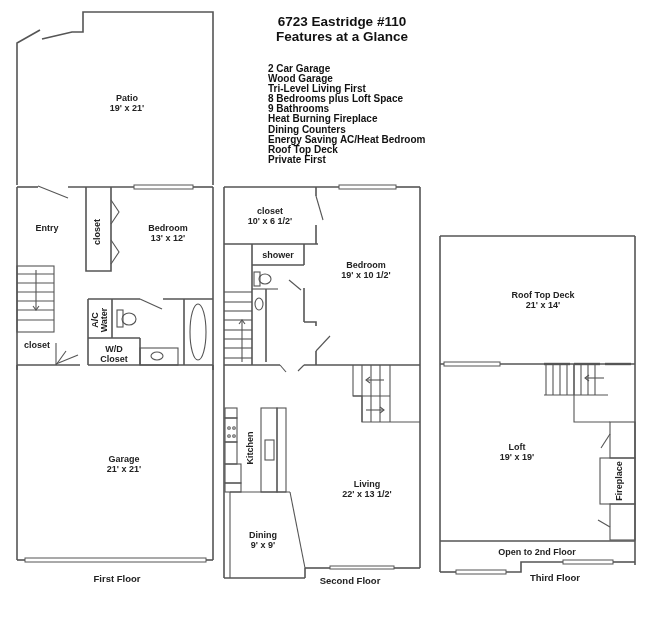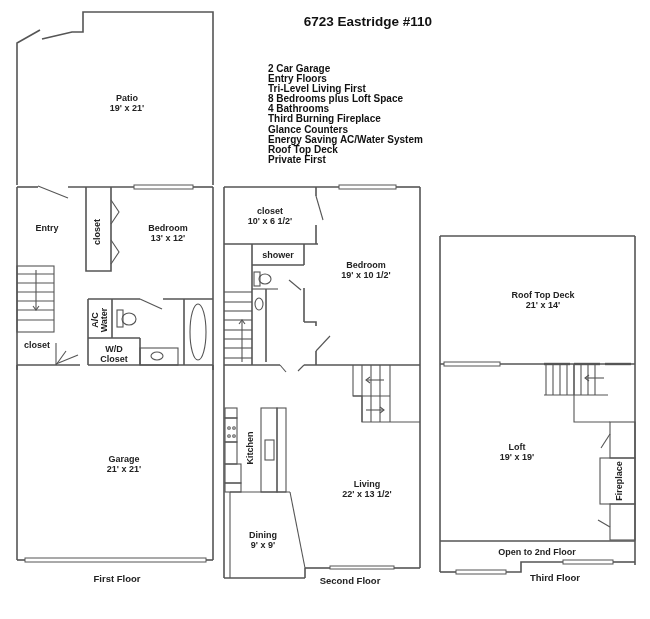--- a/index.html
+++ b/index.html
@@ -3,39 +3,40 @@
 <meta charset="utf-8">
 <style>
   html, body { margin:0; padding:0; background:#ffffff; }
   body { width:650px; height:619px; position:relative; overflow:hidden; font-family:"Liberation Sans", sans-serif; }
   svg { position:absolute; left:0; top:0; }
   .wall { stroke:#555; stroke-width:1.6; fill:none; }
   .thin { stroke:#555; stroke-width:1.1; fill:none; }
   .win { stroke:#555; stroke-width:1; fill:#fff; }
   .lbl { font-family:"Liberation Sans", sans-serif; font-weight:bold; font-size:9px; fill:#222; text-anchor:middle; }
   .floorlbl { font-family:"Liberation Sans", sans-serif; font-weight:bold; font-size:9.5px; fill:#222; text-anchor:middle; }
-  #title { position:absolute; left:252px; top:14px; width:180px; text-align:right; font-weight:bold; font-size:13.5px; line-height:15px; color:#111; }
+  #title { position:absolute; left:252px; top:14px; width:180px; text-align:center; font-weight:bold; font-size:13.5px; line-height:15px; color:#111; }
   #features { position:absolute; left:268px; top:64px; font-weight:bold; font-size:10px; line-height:10.1px; color:#111; margin:0; padding:0; list-style:none; }
 </style>
 </head>
 <body>
 
 <div id="title">
   <div>6723 Eastridge #110</div>
+  <div>Features at a Glance</div>
 </div>
 
 <ul id="features">
   <li>2 Car Garage</li>
-  <li>Entry Floors</li>
+  <li>Wood Garage</li>
   <li>Tri-Level Living First</li>
   <li>8 Bedrooms plus Loft Space</li>
-  <li>4 Bathrooms</li>
-  <li>Third Burning Fireplace</li>
-  <li>Glance Counters</li>
-  <li>Energy Saving AC/Water System</li>
+  <li>9 Bathrooms</li>
+  <li>Heat Burning Fireplace</li>
+  <li>Dining Counters</li>
+  <li>Energy Saving AC/Heat Bedroom</li>
   <li>Roof Top Deck</li>
   <li>Private First</li>
 </ul>
 
 <svg width="650" height="619" viewBox="0 0 650 619">
 
   <g>
 
     <g>
       <polyline class="wall" points="17,185 17,43 40,30"></polyline>

